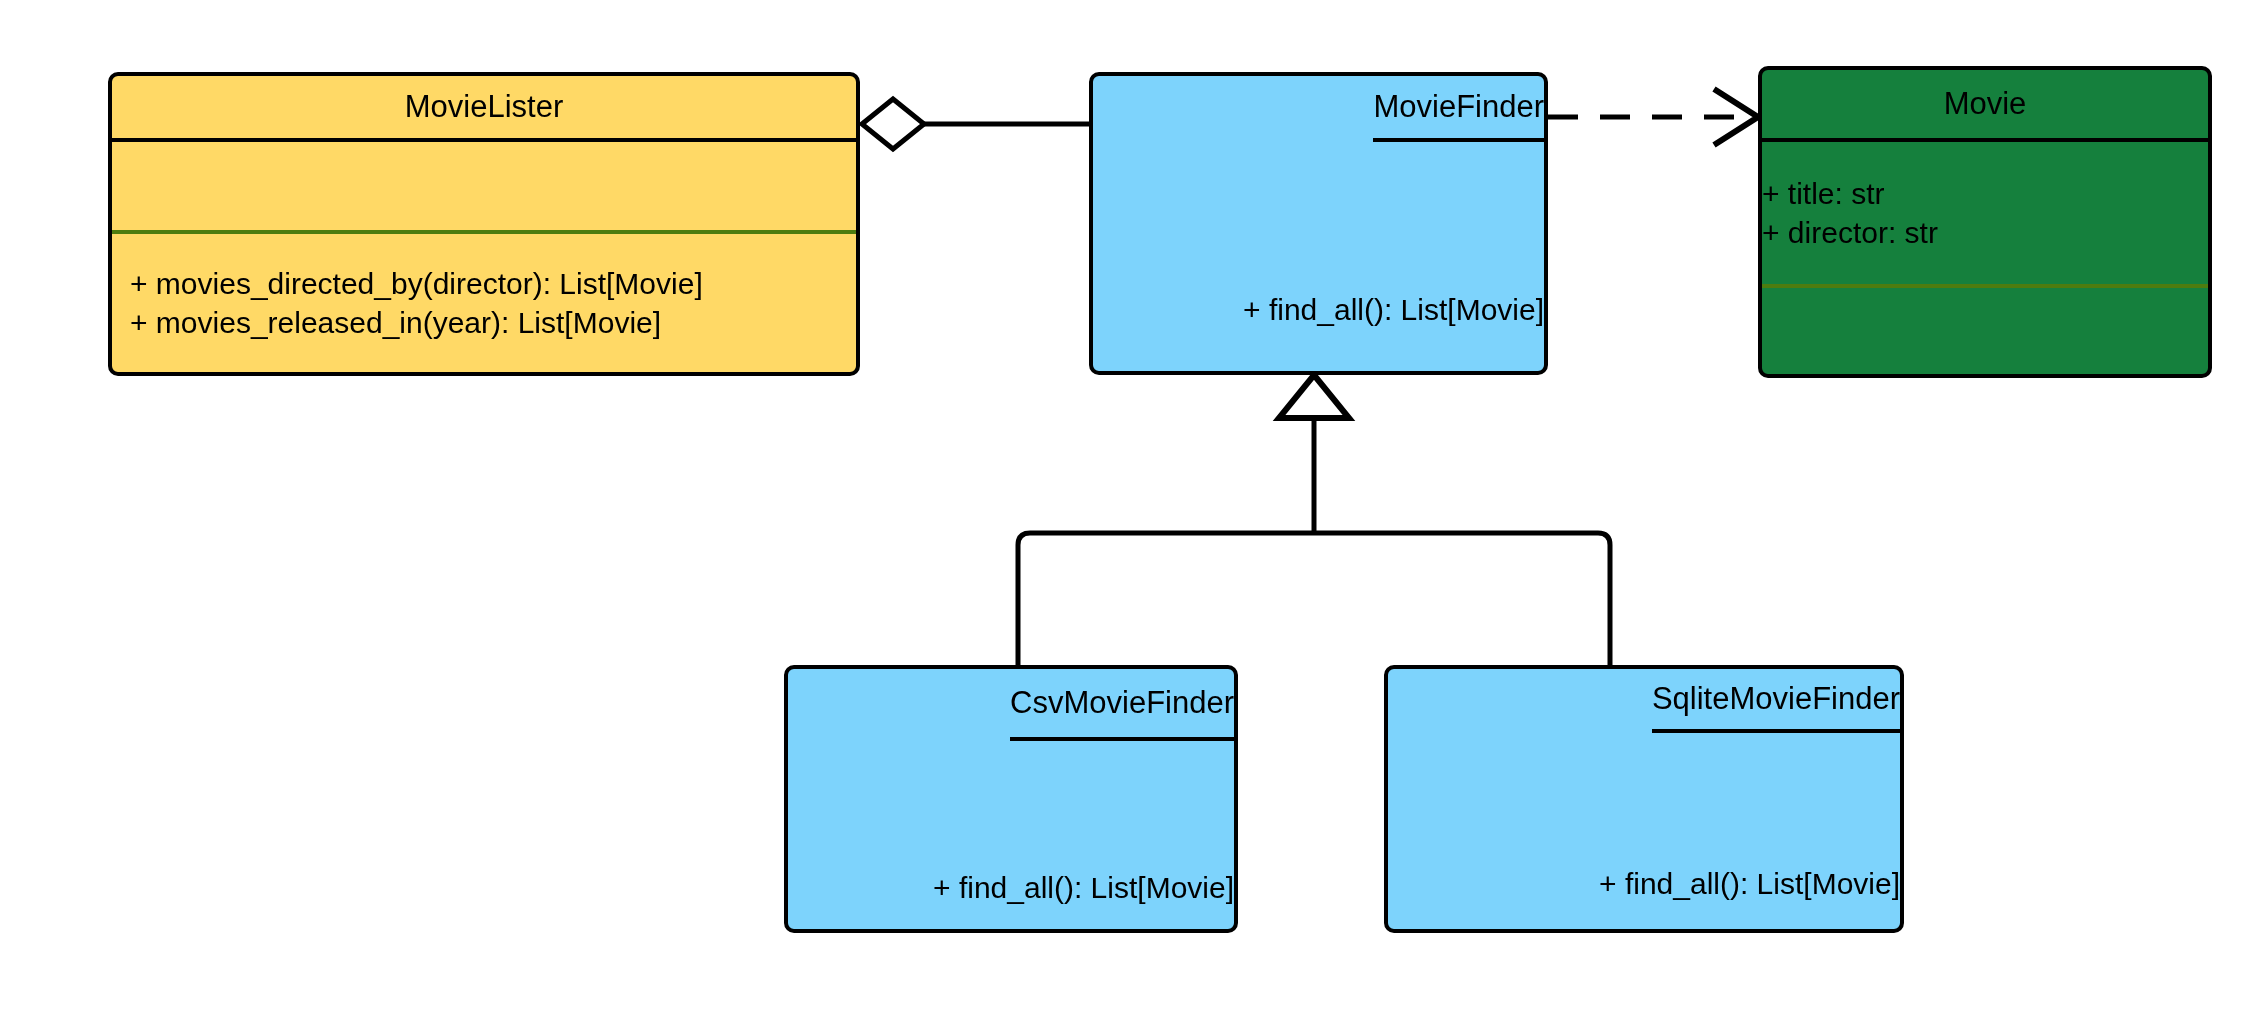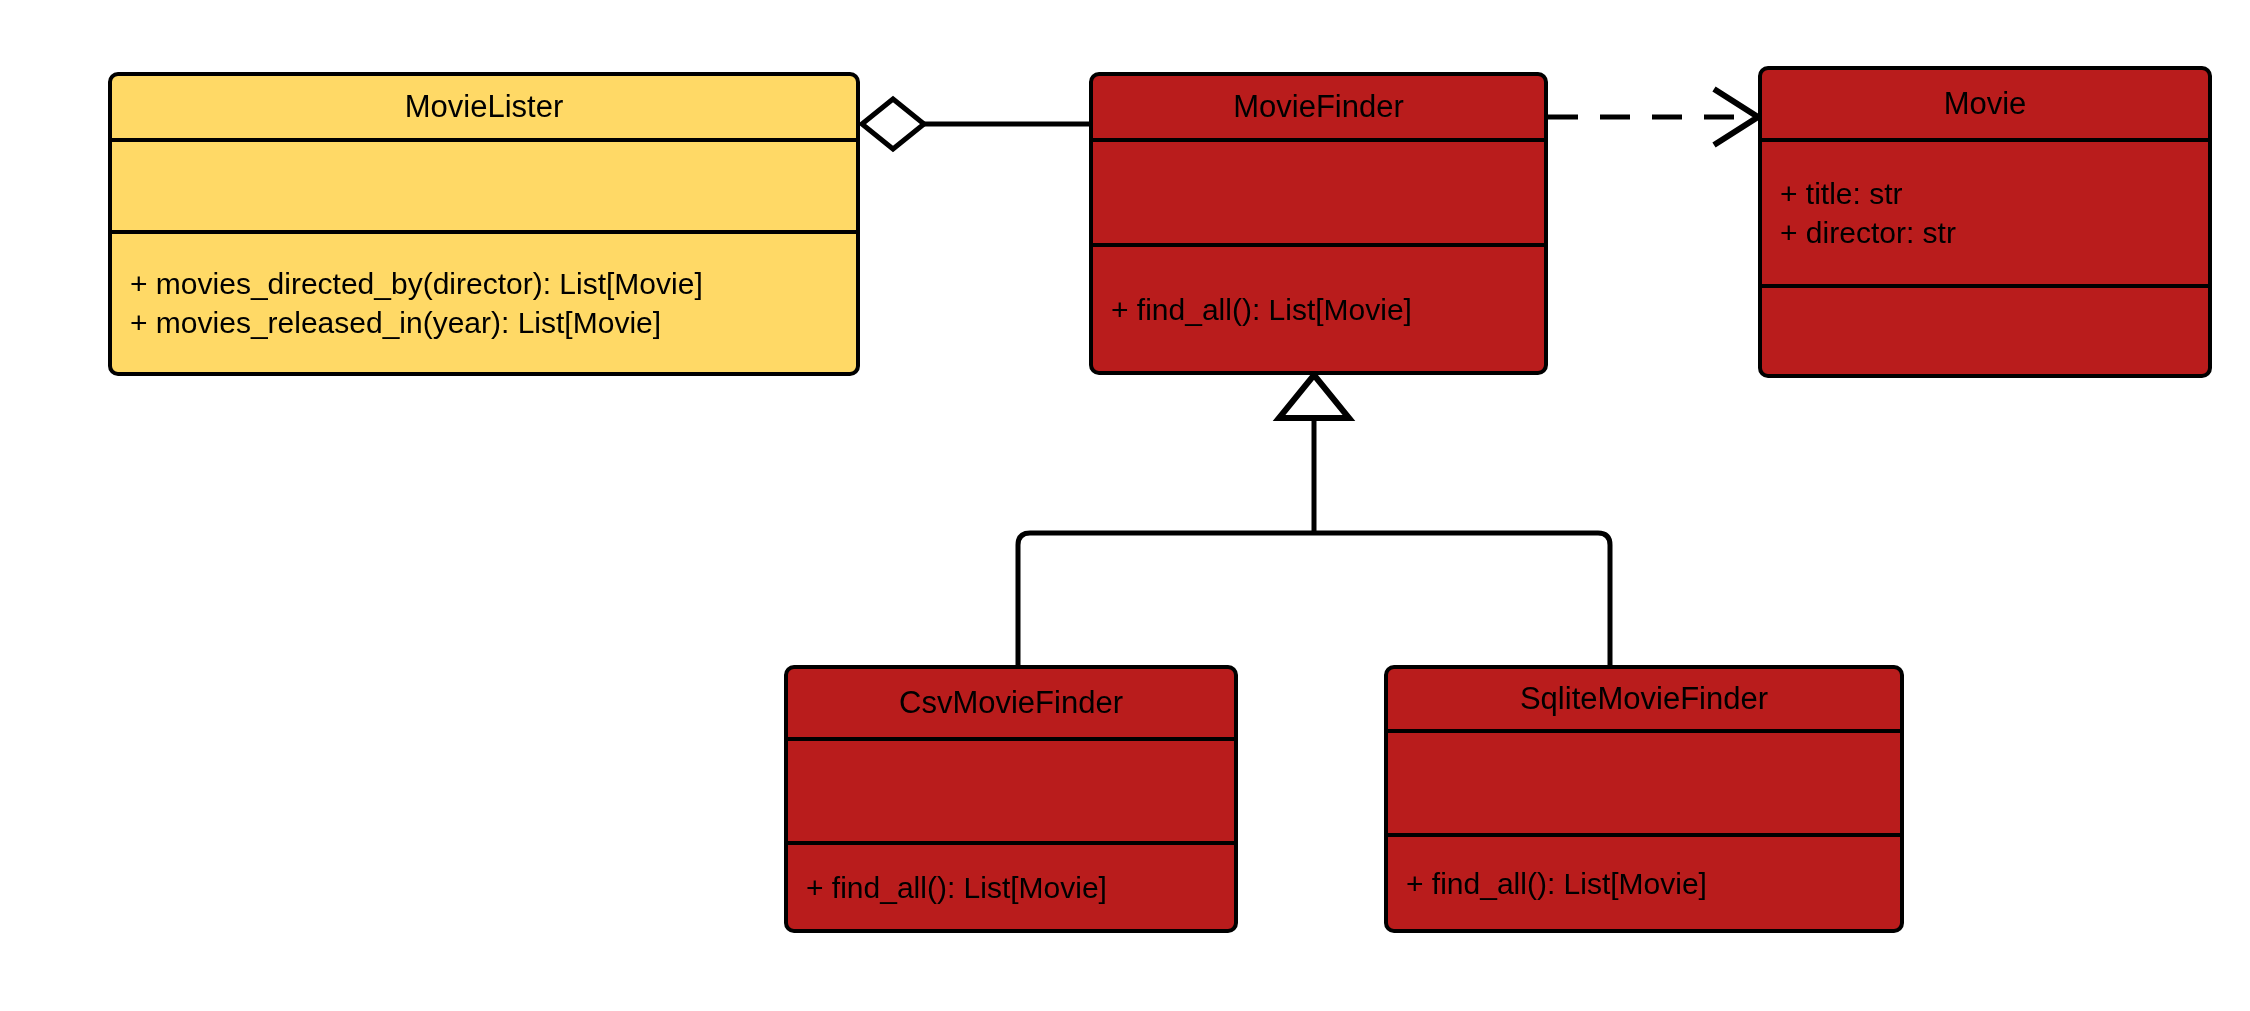--- a/index.html
+++ b/index.html
@@ -41,43 +41,42 @@
     display: flex;
     flex-direction: column;
     justify-content: center;
   }
   .compartment.title-compartment {
     align-items: center;
     justify-content: center;
     border-bottom: 4px solid #000000;
   }
   .compartment.attrs-compartment {
-    border-bottom: 4px solid #000000;
-    padding-left: 18px;
+    border-bottom: 4px solid #4d7c0f;
     justify-content: center;
   }
   .compartment.methods-compartment {
     padding-left: 18px;
     justify-content: center;
   }
   .class-title {
     font-size: 31px;
     color: #000000;
     line-height: 1.1;
     white-space: nowrap;
   }
   .member-line {
     font-size: 30px;
     color: #000000;
     line-height: 1.30;
     white-space: nowrap;
   }
   .fill-yellow { background: #ffd966; }
-  .fill-green  { background: #b91c1c; }
-  .fill-blue   { background: #b91c1c; }
+  .fill-green  { background: #7dd3fc; align-items: flex-end; }
+  .fill-blue   { background: #15803d; }
 </style>
 </head>
 <body>
 
 <div id="canvas">
 
   <svg id="edges" viewBox="0 0 2250 1011" width="2250" height="1011" xmlns="http://www.w3.org/2000/svg">
 
     <g>
       <line x1="888" y1="124" x2="1053" y2="124" stroke="#000000" stroke-width="5"></line>

